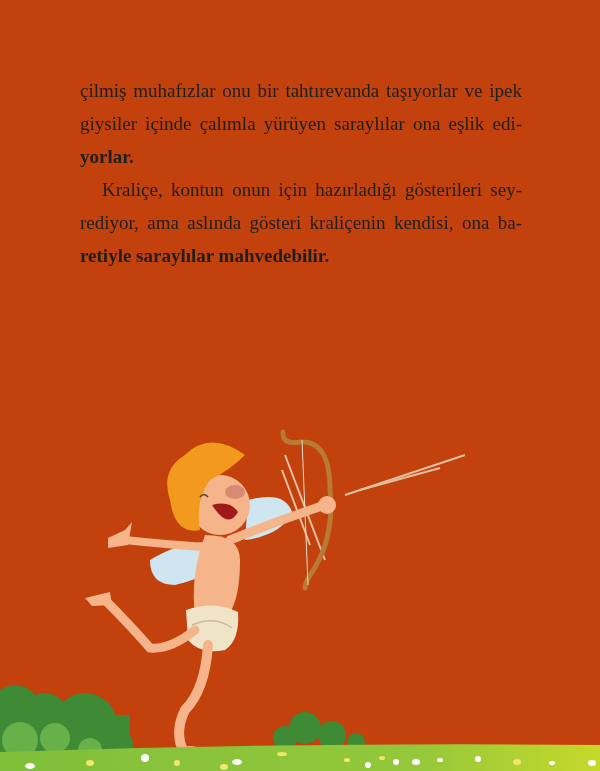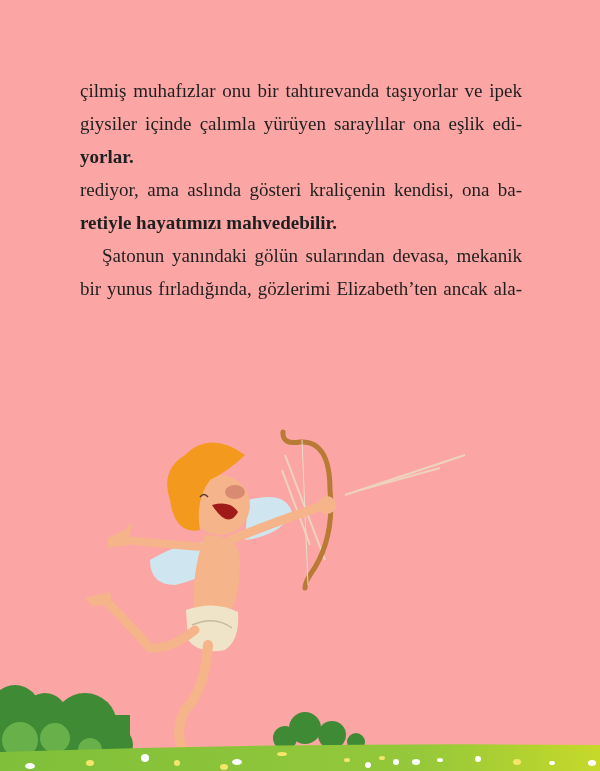--- a/index.html
+++ b/index.html
@@ -1,17 +1,17 @@
 <!DOCTYPE html>
 <html><head>
 <meta charset="utf-8">
 <style>
   html, body { margin: 0; padding: 0; background: #ffffff; }
   body { width: 600px; height: 771px; position: relative; overflow: hidden; }
-  .page { position: absolute; inset: 0; background: #fca5a5; }
+  .page { position: absolute; inset: 0; background: #c2410c; }
   .text {
     position: absolute; left: 80px; top: 74px; width: 442px;
     font-family: "Liberation Serif", "DejaVu Serif", serif;
     font-size: 19px; line-height: 33px; color: #1f1f1f;
     text-align: justify;
   }
   .para { margin: 0; }
   .line { display: block; text-align-last: justify; white-space: nowrap; }
   .line.last { text-align-last: left; font-weight: bold; }
   .illustration { position: absolute; left: 0; top: 420px; width: 600px; height: 351px; }
@@ -20,26 +20,23 @@
 <body>
 
 <div class="page">
   <div class="text">
     <p class="para">
       <span class="line">çilmiş muhafızlar onu bir tahtırevanda taşıyorlar ve ipek</span>
       <span class="line">giysiler içinde çalımla yürüyen saraylılar ona eşlik edi-</span>
       <span class="line last">yorlar.</span>
     </p>
     <p class="para">
+      <span class="line" style="padding-left:22px">Kraliçe, kontun onun için hazırladığı gösterileri sey-</span>
       <span class="line">rediyor, ama aslında gösteri kraliçenin kendisi, ona ba-</span>
-      <span class="line last">retiyle hayatımızı mahvedebilir.</span>
-    </p>
-    <p class="para">
-      <span class="line" style="padding-left:22px">Şatonun yanındaki gölün sularından devasa, mekanik</span>
-      <span class="line">bir yunus fırladığında, gözlerimi Elizabeth’ten ancak ala-</span>
+      <span class="line last">retiyle saraylılar mahvedebilir.</span>
     </p>
   </div>
 
   <svg class="illustration" viewBox="0 420 600 351" width="600" height="351">
 
     <g stroke="#eadfc6" stroke-width="2" fill="none" opacity="0.8">
       <path d="M345 495 L465 455"></path>
       <path d="M360 490 L440 468"></path>
       <path d="M285 455 L325 560"></path>
       <path d="M282 470 L310 545"></path>

